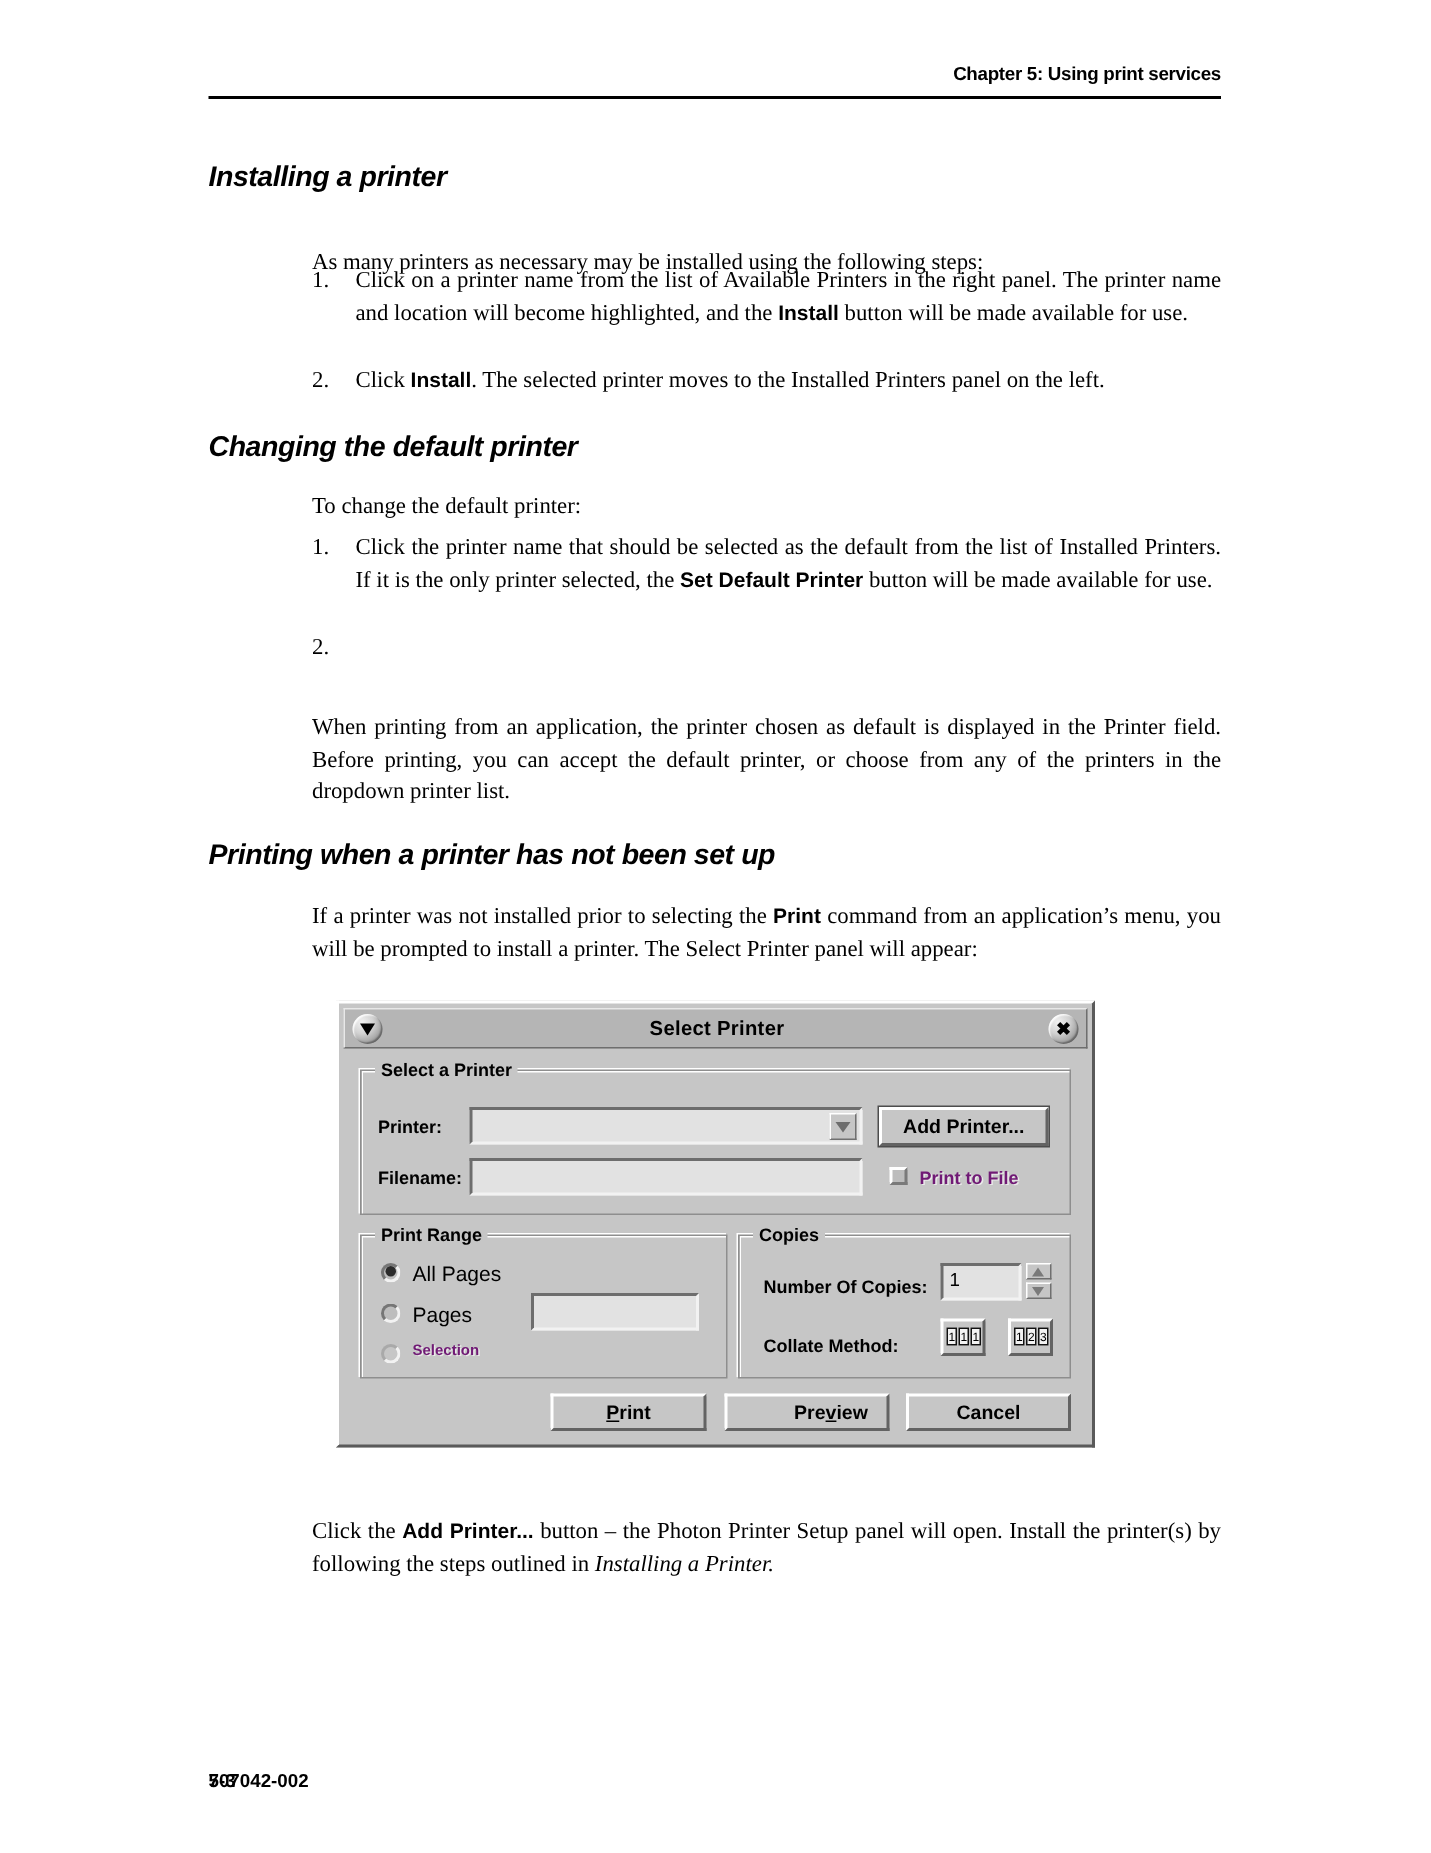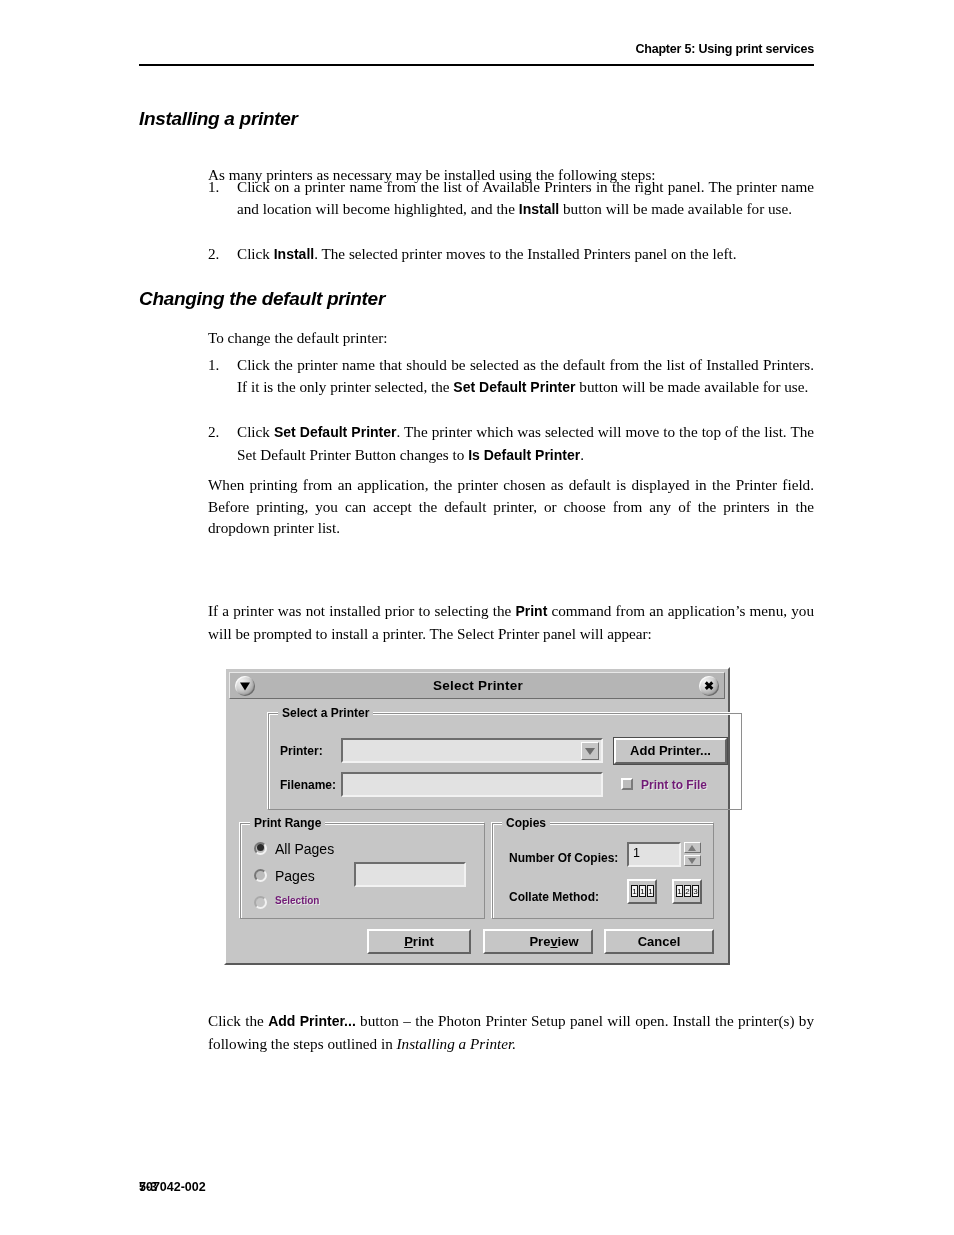--- a/index.html
+++ b/index.html
@@ -370,40 +370,40 @@
   </div>
 
   <h2 class="sec" style="top:288px;">Changing the default printer</h2>
   <div class="body-text bodyblock nojust" style="top:327px;">To change the default printer:</div>
   <div class="listitem" style="top:354px;">
     <span class="num">1.</span>
     <span><span>Click the printer name that should be selected as the default from the list of Installed Printers. If it is the only printer selected, the </span><b class="ui">Set Default Printer</b><span> button will be made available for use.</span></span>
   </div>
   <div class="listitem" style="top:421px;">
     <span class="num">2.</span>
-    <span><span>Click </span><b class="ui">Set Default Printer</b><span>. The printer which was selected will move to the top of the list. The Set Default Printer Button changes to </span><b class="ui">Is Default Printer</b><span>.</span></span>
   </div>
   <div class="body-text bodyblock" style="top:474px;"><span>When printing from an application, the printer chosen as default is displayed in the Printer field. Before printing, you can accept the default printer, or choose from any of the printers in the dropdown printer list.</span></div>
 
+  <h2 class="sec" style="top:560px;">Printing when a printer has not been set up</h2>
   <div class="body-text bodyblock" style="top:600px;"><span>If a printer was not installed prior to selecting the </span><b class="ui">Print</b><span> command from an application’s menu, you will be prompted to install a printer. The Select Printer panel will appear:</span></div>
 
   <div class="dialog">
     <div class="dlg-inner">
 
       <div class="titlebar">
         <div class="round-btn menu">
           <span class="tri-down"></span>
         </div>
         <div class="title-text">Select Printer</div>
         <div class="round-btn close">
           <span class="x-glyph">✖</span>
         </div>
       </div>
 
-      <div class="group" style="left:11px; top:41px; width:474px; height:97px;margin-left:28px;">
+      <div class="group" style="left:11px; top:41px; width:474px; height:97px;">
         <span class="glabel">Select a Printer</span>
 
         <span class="lbl" style="left:11px; top:30px;">Printer:</span>
         <div class="field" style="left:72px; top:24px; width:262px; height:25px;">
           <span class="val"></span>
           <span class="combo-arrow">
               <i></i>
             </span>
         </div>
         <div class="btn thick" style="left:345px; top:24px; width:113px; height:26px; line-height:22px;">

